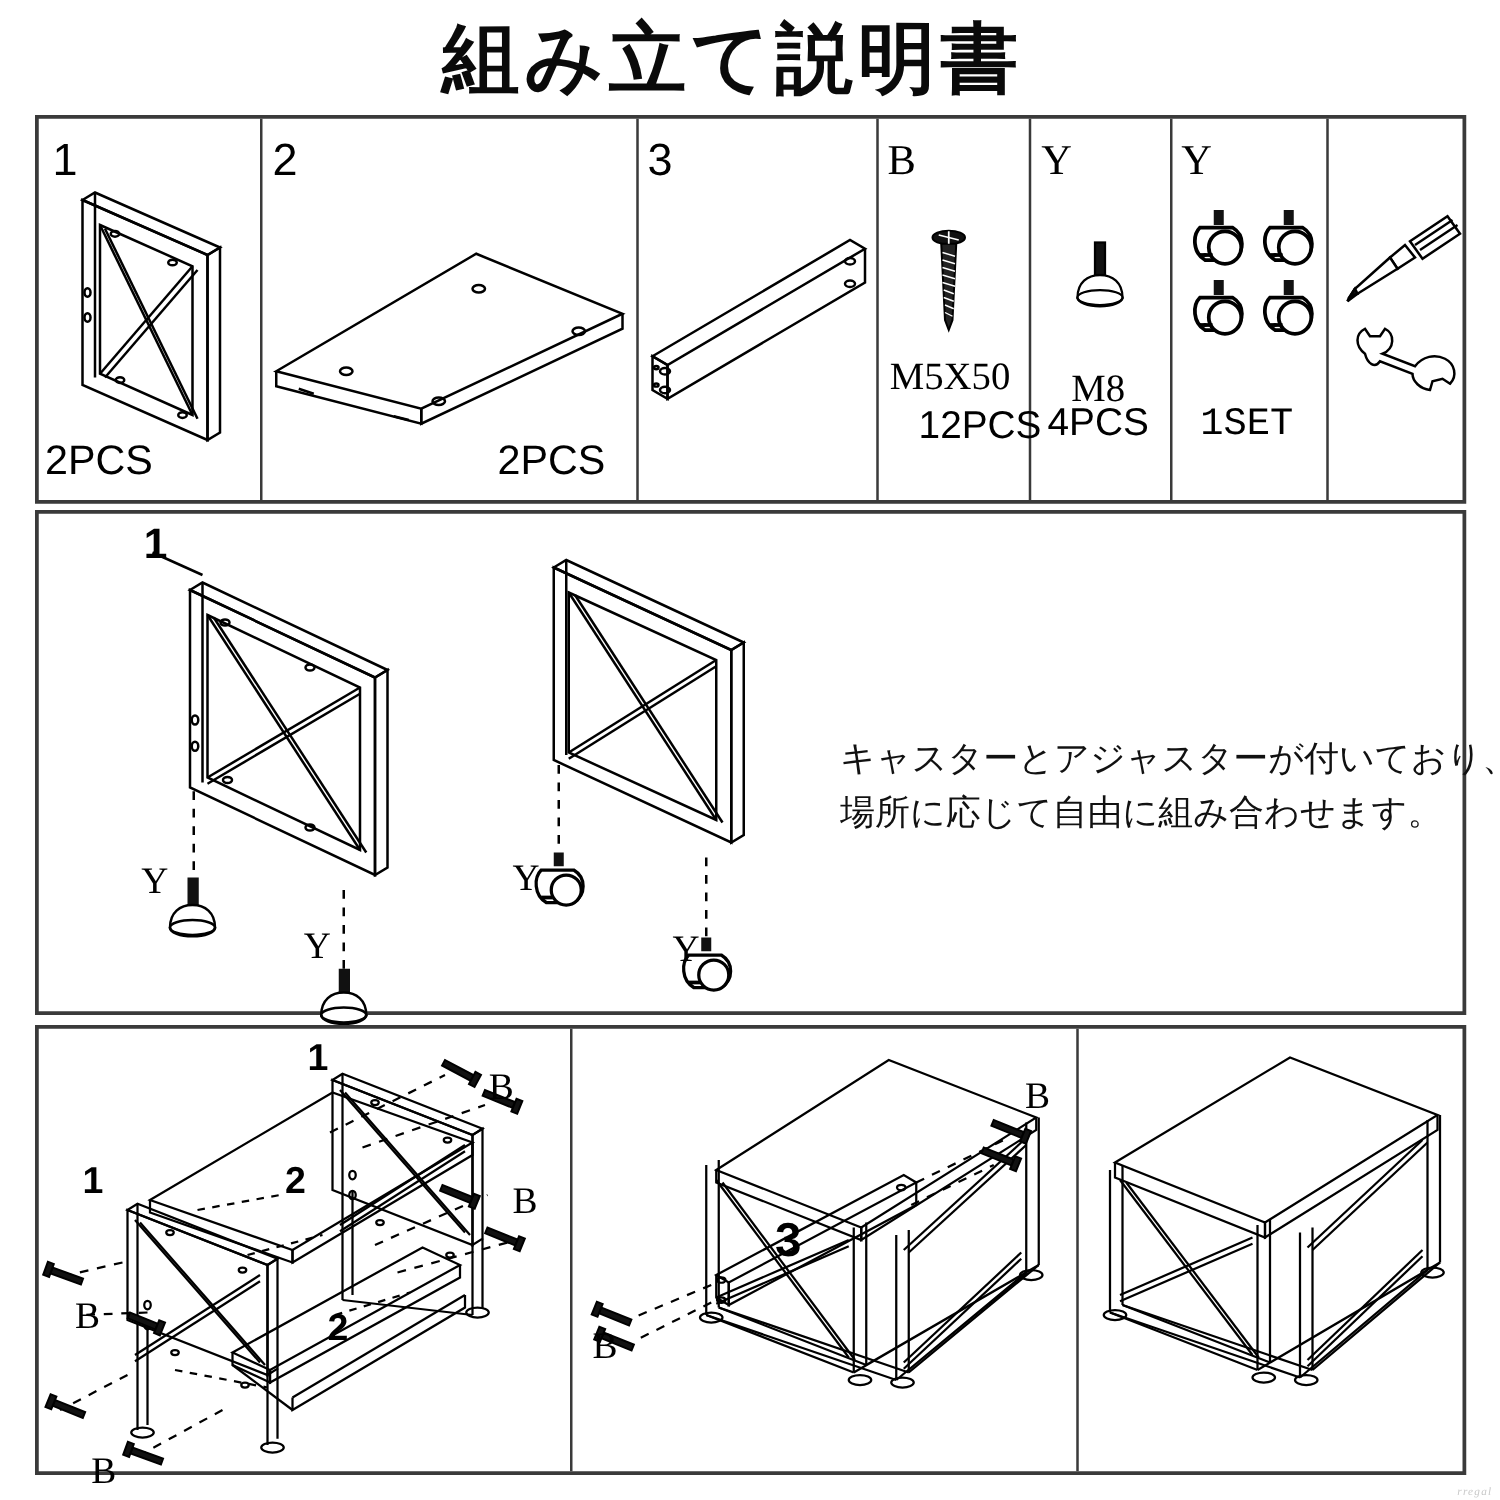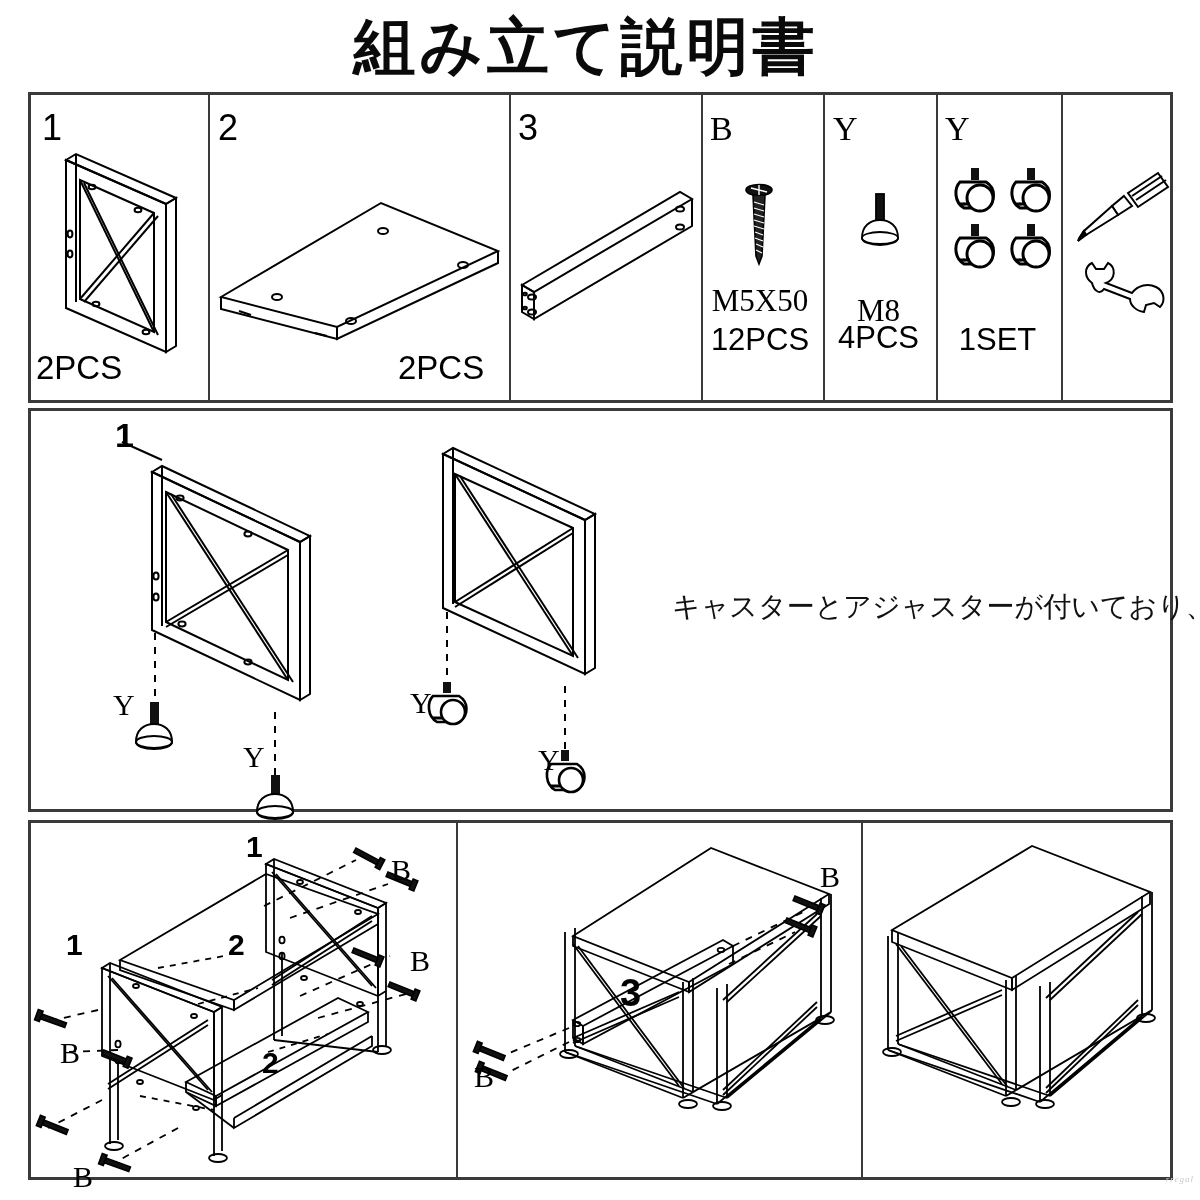--- a/index.html
+++ b/index.html
@@ -49,21 +49,21 @@
   }
   .lbl-serif{
     position:absolute;font-family:"Liberation Serif",serif;
     font-size:30px;line-height:30px;color:#000;
   }
 
   svg{display:block;overflow:visible;}
   .dg{position:absolute;}
 
   .wm{
-    position:absolute;right:6px;bottom:16px;font-size:9px;color:#c9c9c9;
+    position:absolute;right:6px;bottom:2px;font-size:9px;color:#c9c9c9;
     font-family:"Liberation Serif",serif;font-style:italic;letter-spacing:1px;
   }
 </style>
 </head>
 <body>
 
 <div class="page">
 
   <div class="title">組み立て説明書</div>
 
@@ -157,21 +157,21 @@
           <path d="M20,56 L28,59"></path>
             <path d="M21,62 L28,65"></path>
           <path d="M21,68 L27,71"></path>
         </g>
         <path d="M16,6 L32,10" stroke="#fff" stroke-width="1.4"></path>
         <path d="M24,3 L24,13" stroke="#fff" stroke-width="1.4"></path>
       </g>
     </svg>
   </div>
   <div class="spec" style="left:700px;top:283px;width:120px;font-family:Liberation Serif, serif;">M5X50</div>
-  <div class="spec" style="left:700px;top:322px;width:120px;">12PCS</div>
+  <div class="spec" style="left:724px;top:322px;width:120px;">12PCS</div>
 
   <div class="cell-code" style="left:833px;top:112px;">Y</div>
   <div class="dg" style="left:852px;top:190px;">
     <svg width="56" height="62" viewBox="0 0 56 62">
       <g stroke="#000" stroke-width="1.8" fill="none">
         <rect x="24" y="4" width="8" height="26" fill="#111"></rect>
         <path d="M10,48 C10,36 18,30 28,30 C38,30 46,36 46,48 Z" fill="#fff"></path>
         <ellipse cx="28" cy="48" rx="18" ry="6" fill="#fff"></ellipse>
         <path d="M10,48 C10,52 18,55 28,55 C38,55 46,52 46,48"></path>
       </g>
@@ -191,21 +191,21 @@
           <path d="M8,36 L18,36" stroke="#000" stroke-width="3"></path>
           <circle cx="12" cy="36" r="1.6" fill="#000"></circle>
         </g>
       </defs>
       <use href="#caster" x="0" y="0"></use>
       <use href="#caster" x="56" y="0"></use>
       <use href="#caster" x="0" y="56"></use>
       <use href="#caster" x="56" y="56"></use>
     </svg>
   </div>
-  <div class="spec" style="left:935px;top:322px;width:125px;">1SET</div>
+  <div class="spec" style="left:935px;top:322px;width:125px;font-family:Liberation Mono, monospace;">1SET</div>
 
   <div class="dg" style="left:1072px;top:165px;">
     <svg width="105" height="170" viewBox="0 0 105 170">
       <g stroke="#000" stroke-width="2" fill="none">
 
         <path d="M56,28 L86,8 L96,22 L66,42 Z" fill="#fff"></path>
         <path d="M60,31 L90,11"></path>
         <path d="M64,35 L94,15"></path>
         <path d="M52,31 L60,41 L46,50 L40,41 Z" fill="#fff"></path>
         <path d="M46,50 L14,70 L6,76 L12,66 L40,41 Z" fill="#fff"></path>
@@ -296,20 +296,21 @@
         <path d="M126,332 C120,338 120,352 130,358 L152,358 C162,352 162,338 152,332 Z"></path>
         <circle cx="146" cy="348" r="12"></circle>
         <path d="M126,354 L135,354" stroke-width="3"></path>
       </g>
     </svg>
   </div>
   <div class="lbl-serif" style="left:410px;top:688px;">Y</div>
   <div class="lbl-serif" style="left:538px;top:745px;">Y</div>
 
   <div class="note" style="left:672px;top:585px;">キャスターとアジャスターが付いており、</div>
+  <div class="note" style="left:672px;top:628px;">場所に応じて自由に組み合わせます。</div>
 
   <div class="box" style="left:28px;top:820px;width:1145px;height:360px;">
     <div class="vline" style="left:425px;top:0;height:354px;"></div>
     <div class="vline" style="left:830px;top:0;height:354px;"></div>
   </div>
 
   <div class="dg" style="left:38px;top:828px;">
     <svg width="400" height="350" viewBox="0 0 400 350">
       <g fill="none" stroke="#000" stroke-width="1.8">
 

